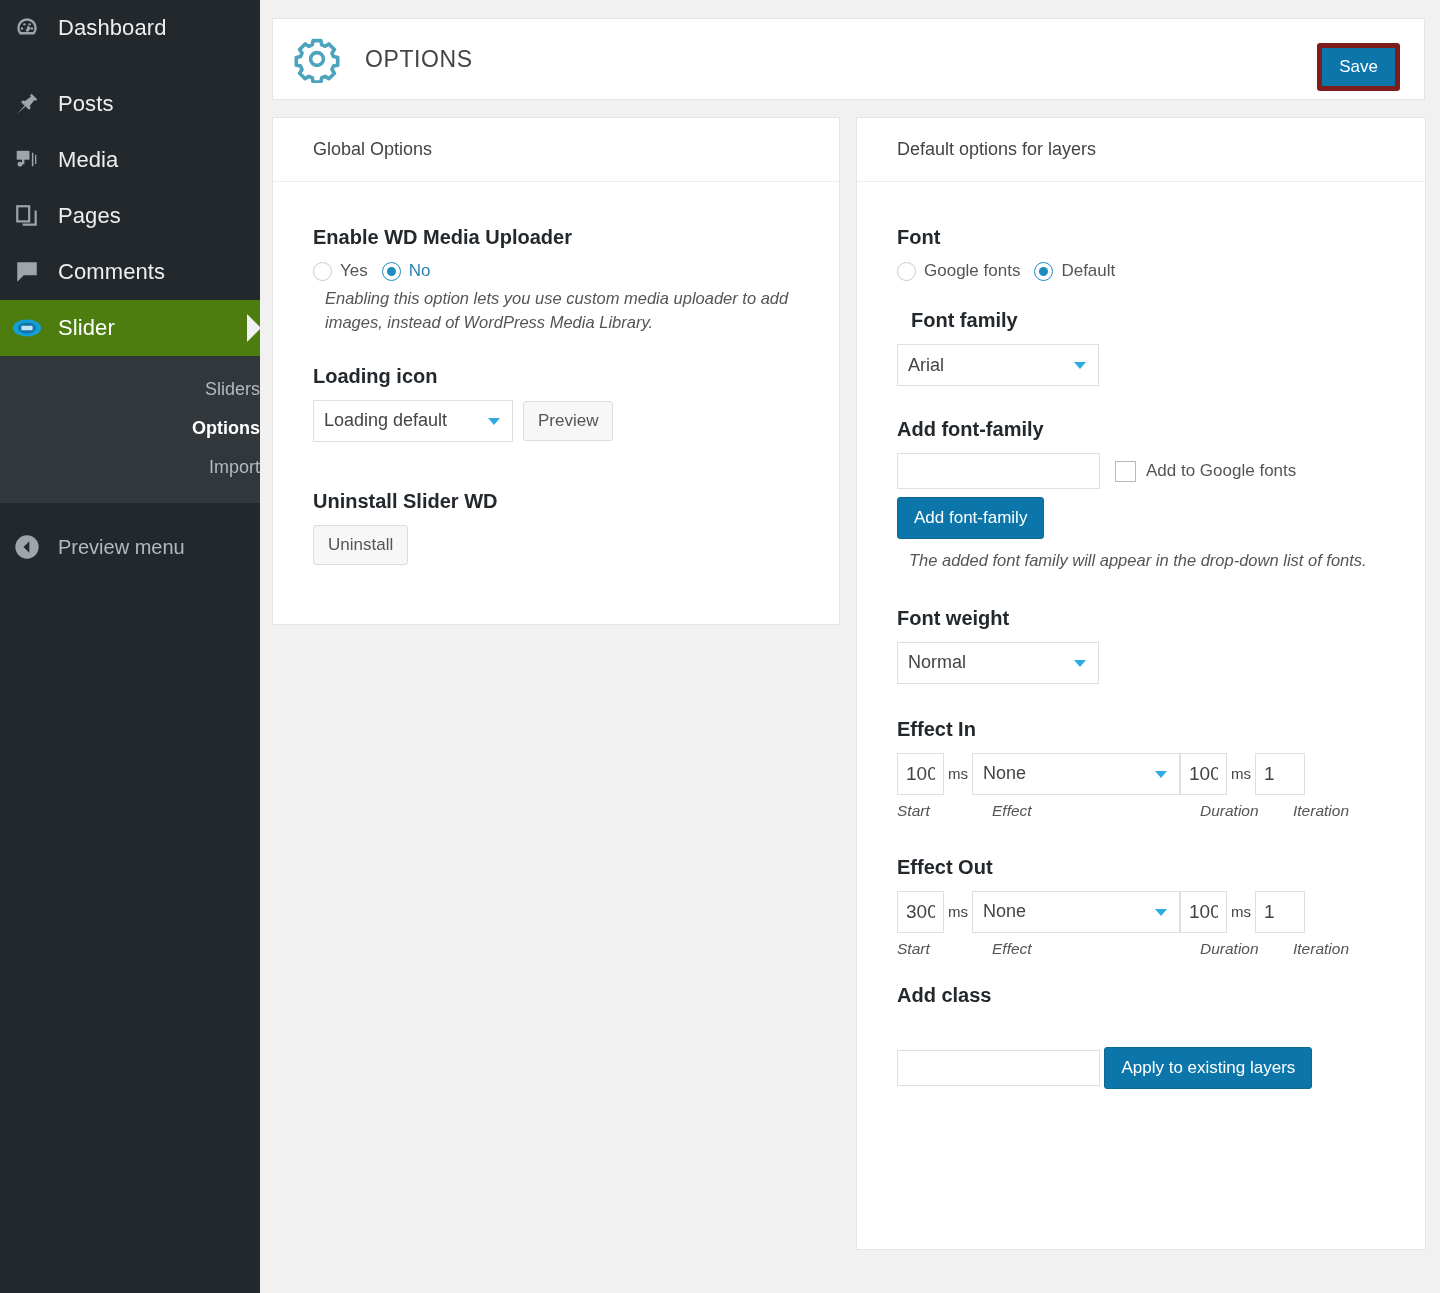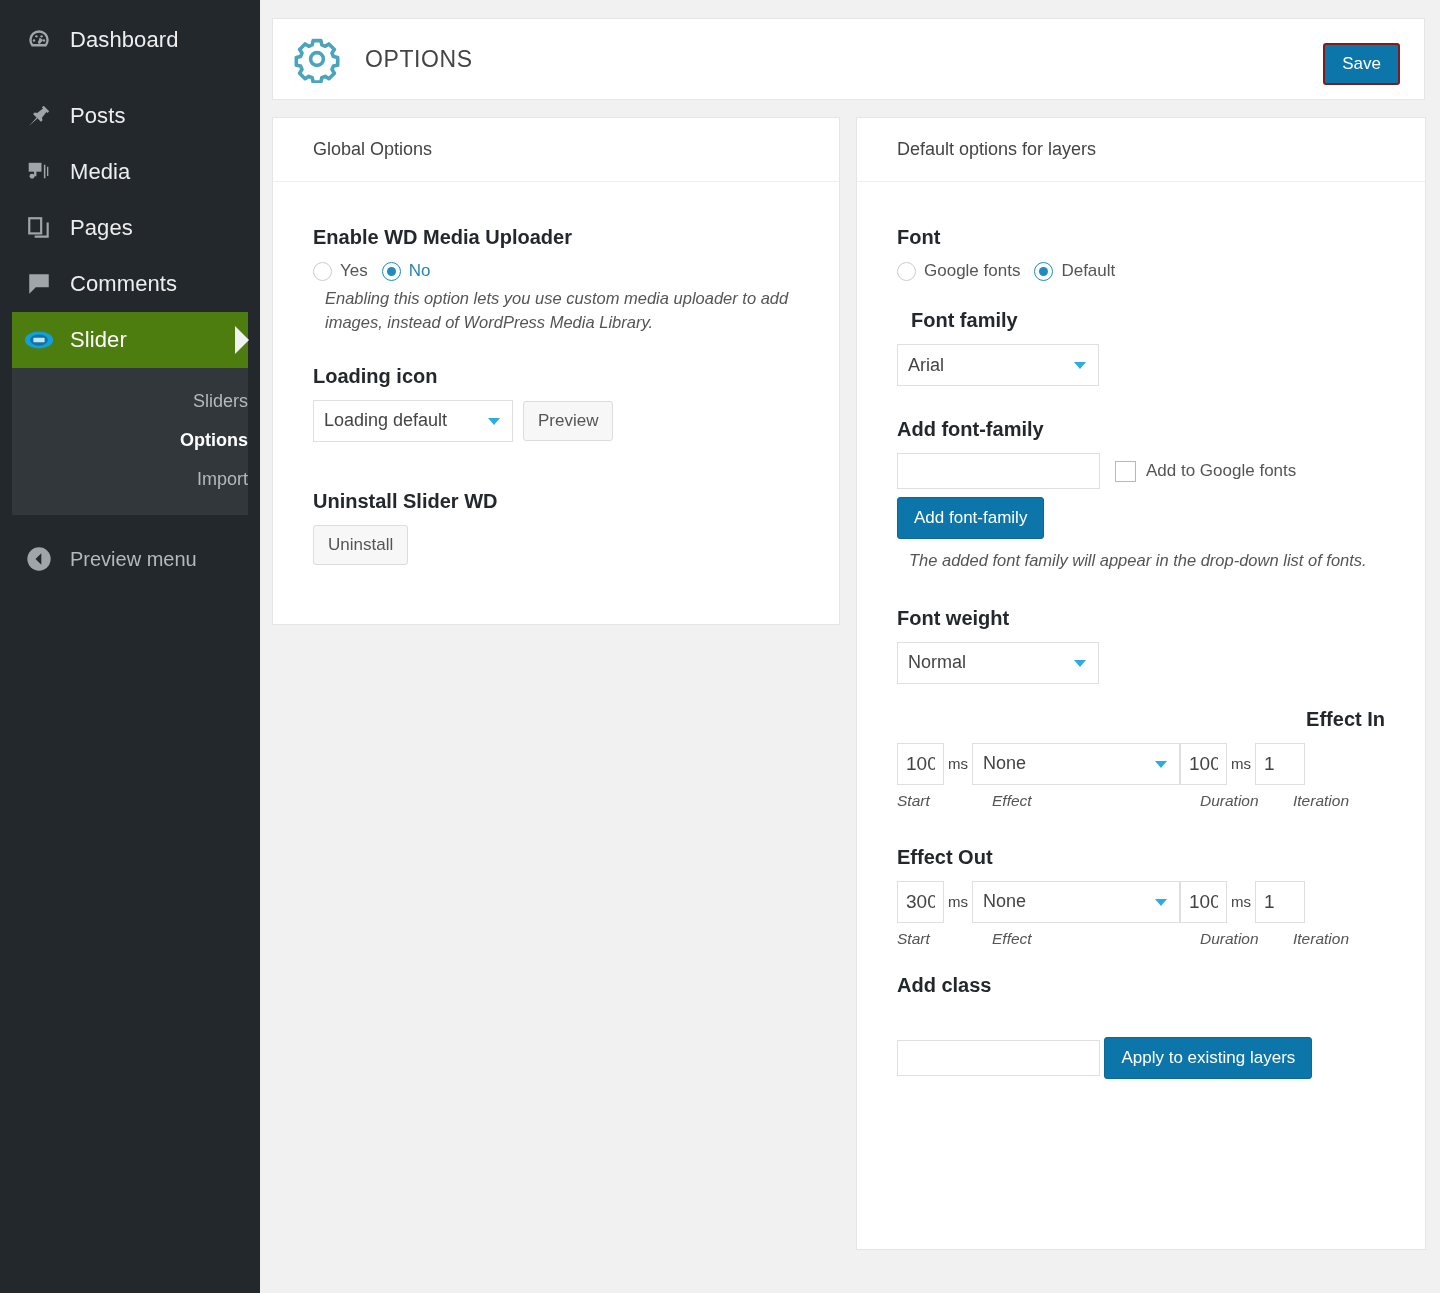--- a/index.html
+++ b/index.html
@@ -10,21 +10,21 @@
     background: #f1f1f1;
     font-family: "Liberation Sans", sans-serif;
   }
   .page { position: relative; width: 1440px; height: 1293px; background: #f1f1f1; }
 
   
   .sidebar {
     position: absolute; left: 0; top: 0; width: 260px; height: 1293px;
     background: #23282d;
   }
-  .adminmenu { list-style: none; margin: 0; padding: 12px; }
+  .adminmenu { list-style: none; margin: 0; padding: 0; }
   .menu-top {
     position: relative; display: flex; align-items: center;
     height: 56px; padding-left: 10px; cursor: pointer;
     color: #eee; font-size: 22px; letter-spacing: .1px;
   }
   .menu-top .mi-label { margin-left: 14px; font-weight: 400; }
   .menu-top .mi-icon {
     width: 34px; height: 34px; display: flex; align-items: center;
     justify-content: center; flex: 0 0 34px;
   }
@@ -61,21 +61,21 @@
     display: flex; align-items: center;
   }
   .header-left { display: flex; align-items: center; padding-left: 20px; }
   .gear-icon { width: 48px; height: 48px; display: block; }
   .header-title {
     margin-left: 24px; font-size: 23px; color: #444;
     letter-spacing: .6px; font-weight: 400;
   }
   .save-btn {
     position: absolute; right: 24px; top: 24px;
-    background: #0c76ab; color: #fff; border: 2px solid #7f1d1d;
+    background: #0c76ab; color: #fff; border: 5px solid #7f1d1d;
     border-radius: 3px; font-size: 17px; padding: 9px 17px;
     cursor: pointer; font-family: inherit;
   }
 
   .panel {
     position: absolute; background: #fff; border: 1px solid #e5e5e5;
   }
   .panel-left { left: 12px; top: 117px; width: 568px; height: 508px; }
   .panel-right { left: 596px; top: 117px; width: 570px; height: 1133px; }
   .panel-head {
@@ -341,21 +341,21 @@
         <p class="hint tight">The added font family will appear in the drop-down list of fonts.</p>
 
         
         <div class="opt-title sp" style="margin-top:34px;">Font weight</div>
         <div class="select w-weight">
           <span>Normal</span>
           <span class="caret"></span>
         </div>
 
         
-        <div class="opt-title sp" style="margin-top:24px;text-align:right;">Effect In</div>
+        <div class="opt-title sp" style="margin-top:34px;">Effect In</div>
         <div class="effect-grid">
           <input class="txtinput num" type="text" value="1000" style="">
           <span class="ms">ms</span>
           <div class="select w-effect">
             <span>None</span>
             <span class="caret"></span>
           </div>
           <input class="txtinput num" type="text" value="1000" style="">
           <span class="ms">ms</span>
           <input class="txtinput num1" type="text" value="1" style="">

